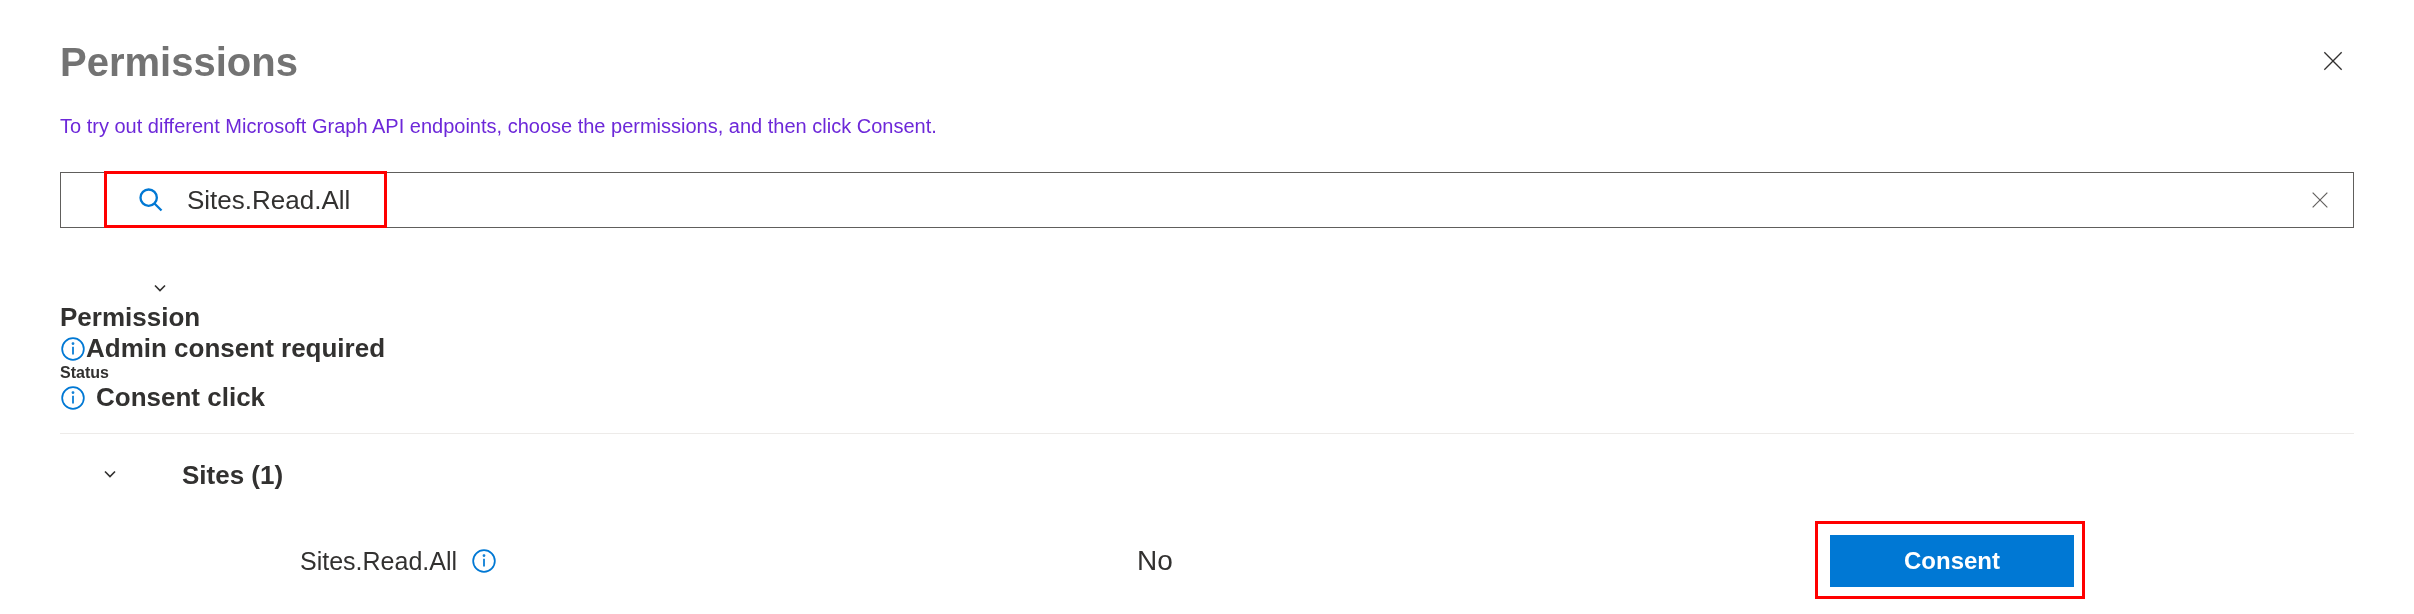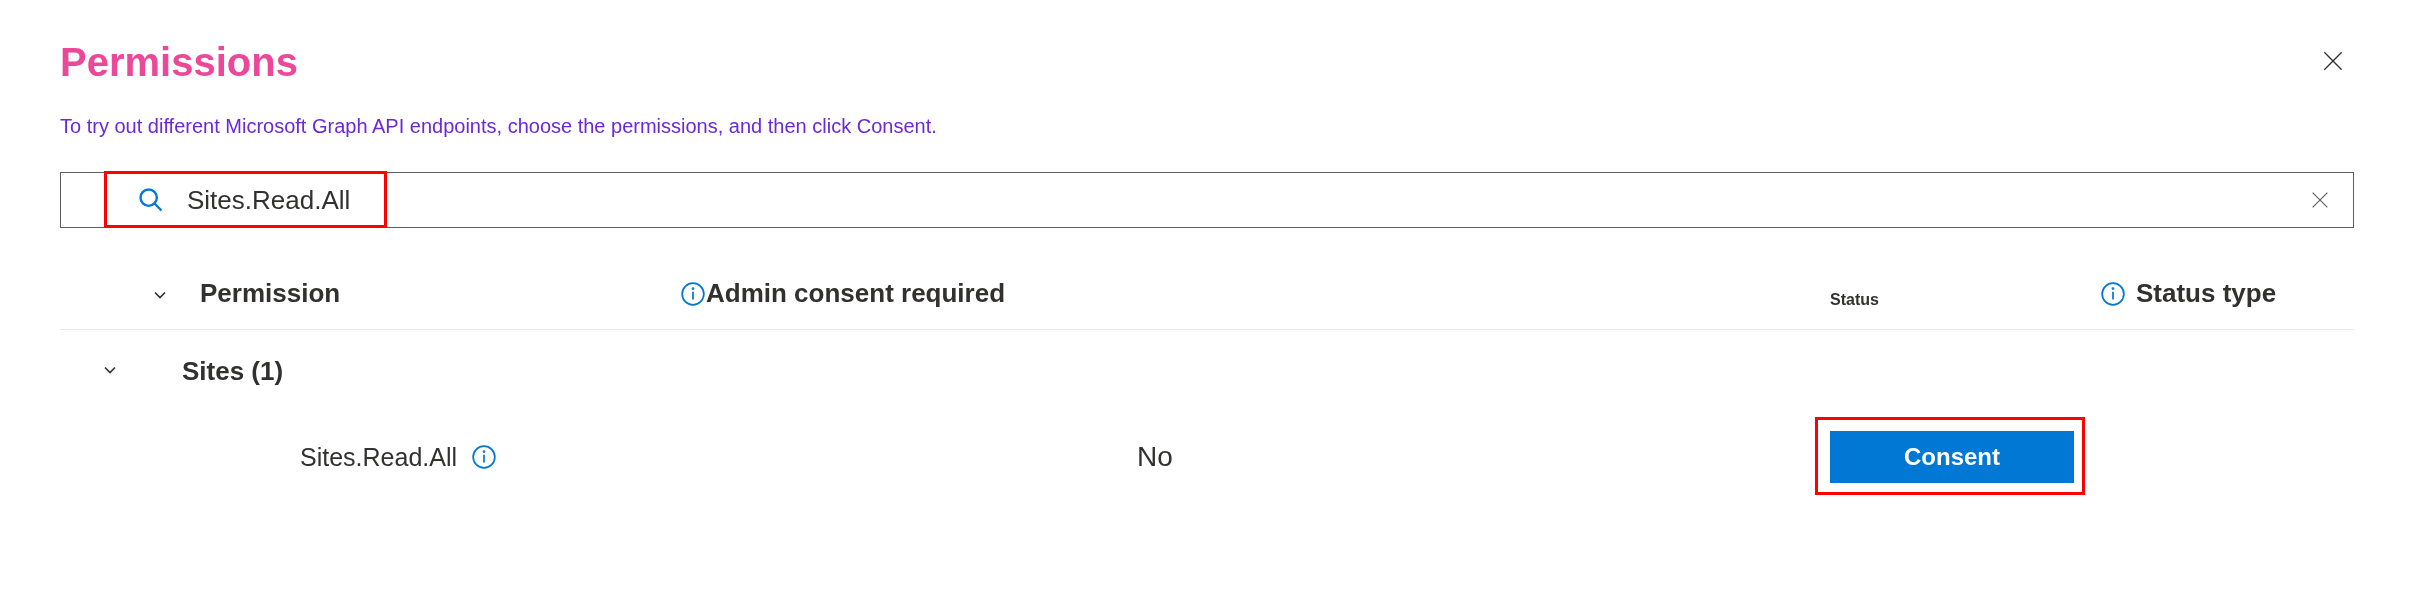--- a/index.html
+++ b/index.html
@@ -17,21 +17,21 @@
     }
     .title-row {
       display: flex;
       justify-content: space-between;
       align-items: flex-start;
       padding: 40px 60px 0 60px;
     }
     .title-text {
       font-size: 40px;
       font-weight: 600;
-      color: #ec4899;
+      color: #737373;
     }
     .close-btn {
       cursor: pointer;
       padding: 8px;
       display: flex;
       align-items: center;
       justify-content: center;
     }
     .close-btn svg {
       width: 26px;
@@ -82,23 +82,24 @@
       cursor: pointer;
       display: flex;
       align-items: center;
       padding: 6px;
     }
     .table-area {
       margin: 30px 60px 0 60px;
     }
     .table-header {
       display: flex;
-      align-items: flex-end;
+      align-items: flex-start;
       padding: 20px 0;
       border-bottom: 1px solid #edebe9;
+      flex-direction: column;
     }
     .col-expander {
       width: 140px;
       display: flex;
       justify-content: flex-end;
       padding-right: 30px;
     }
     .col-permission {
       width: 480px;
       font-size: 26px;
@@ -247,21 +248,21 @@
     </div>
     <div class="col-status">Status</div>
     <div class="col-consent-type">
       <span class="info-icon">
         <svg width="26" height="26" viewBox="0 0 24 24" fill="none" stroke="#0078d4" stroke-width="1.6">
           <circle cx="12" cy="12" r="10"></circle>
           <line x1="12" y1="10" x2="12" y2="17"></line>
           <circle cx="12" cy="7" r="0.5" fill="#0078d4"></circle>
         </svg>
       </span>
-      <span>Status type</span>
+      <span>Consent click</span>
     </div>
   </div>
 
   <div class="group-row">
     <div class="group-chevron">
       <span class="chevron-down">
         <svg width="20" height="20" viewBox="0 0 24 24" fill="none" stroke="#323130" stroke-width="2">
           <polyline points="6 9 12 15 18 9"></polyline>
         </svg>
       </span>

